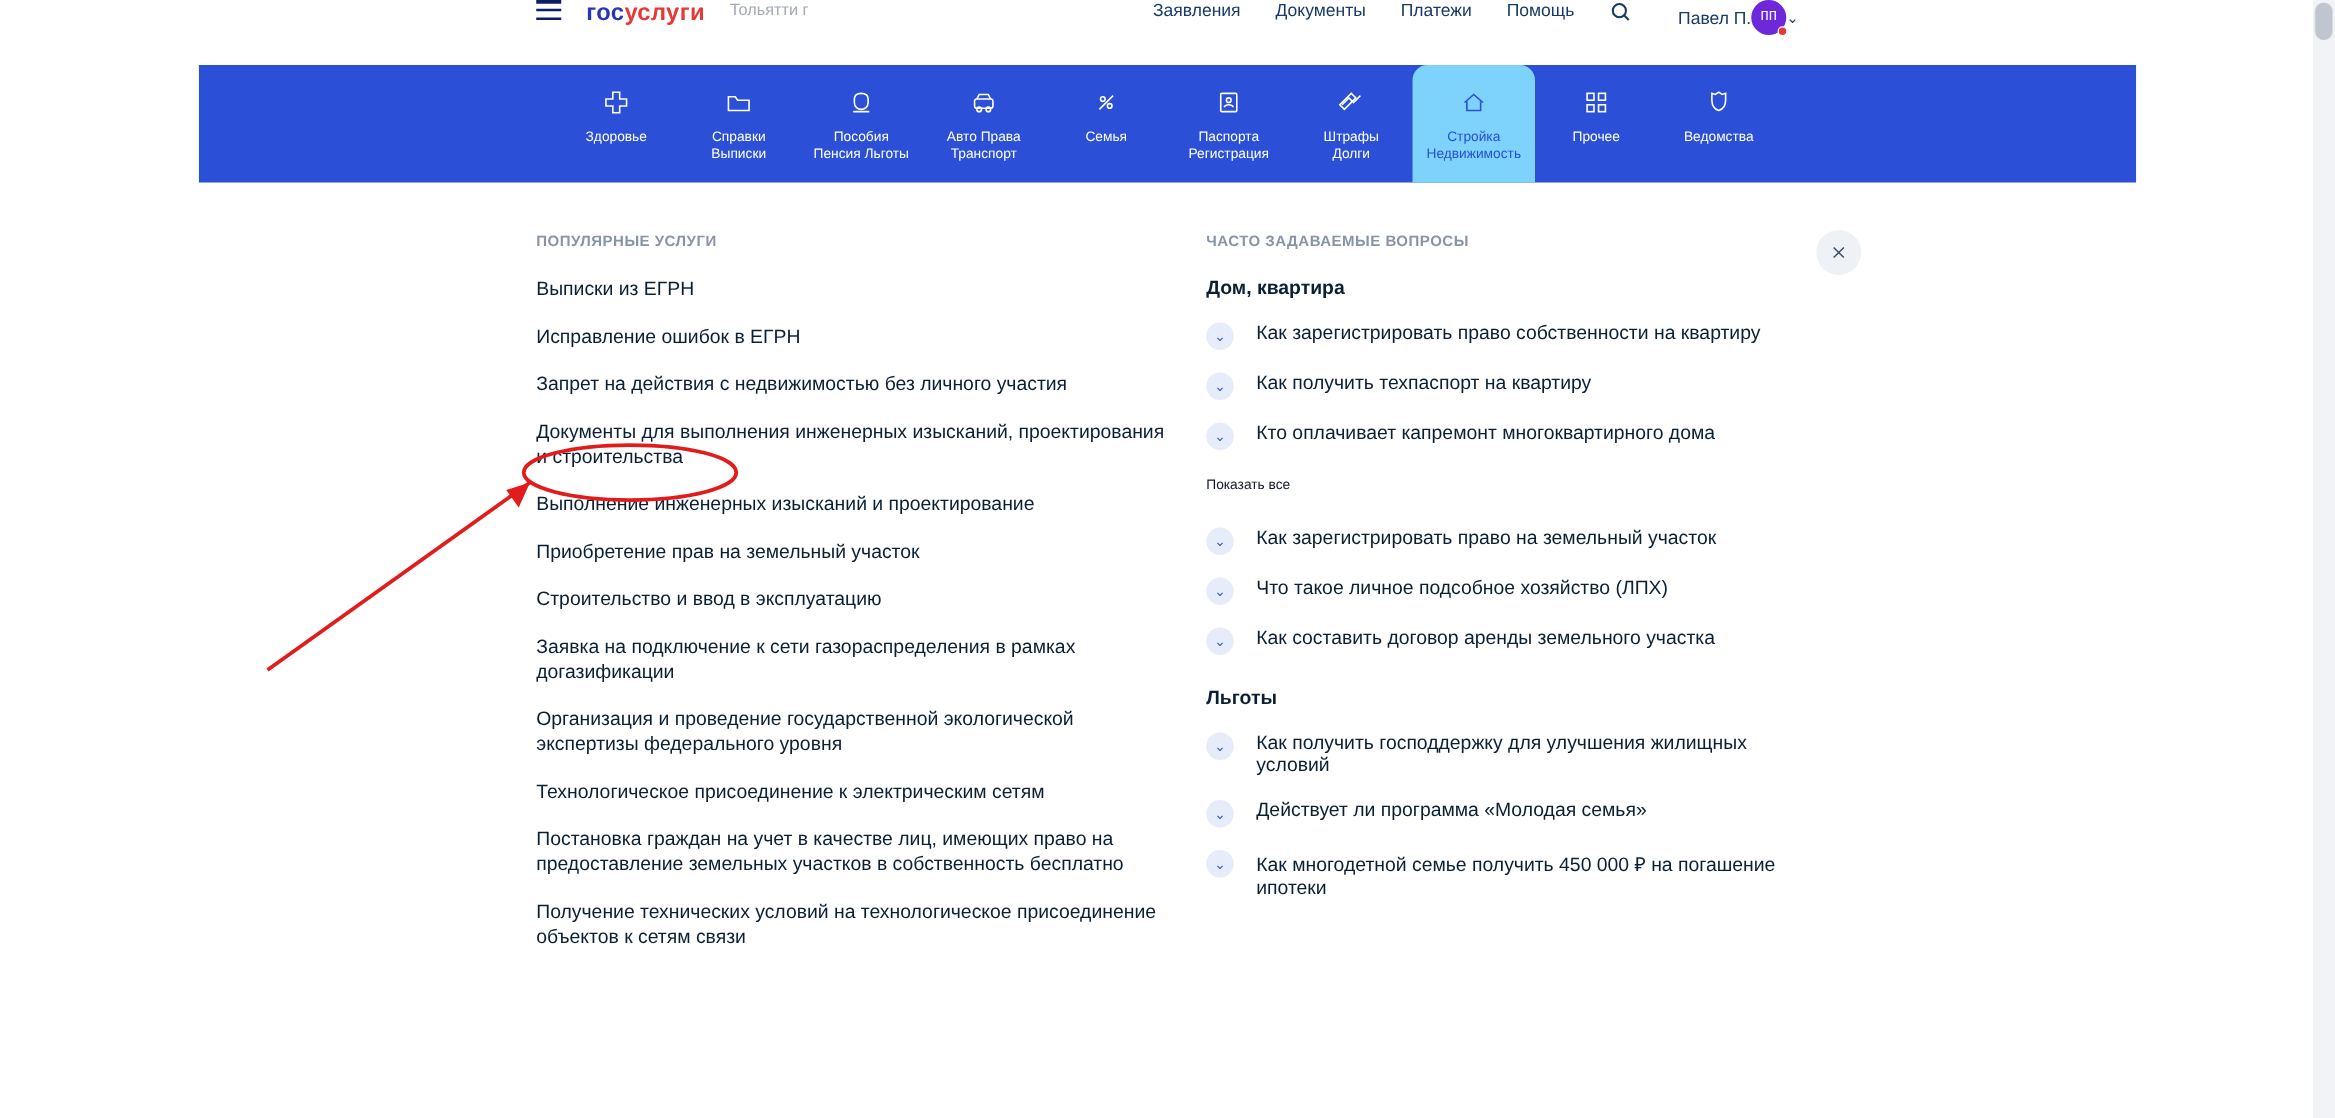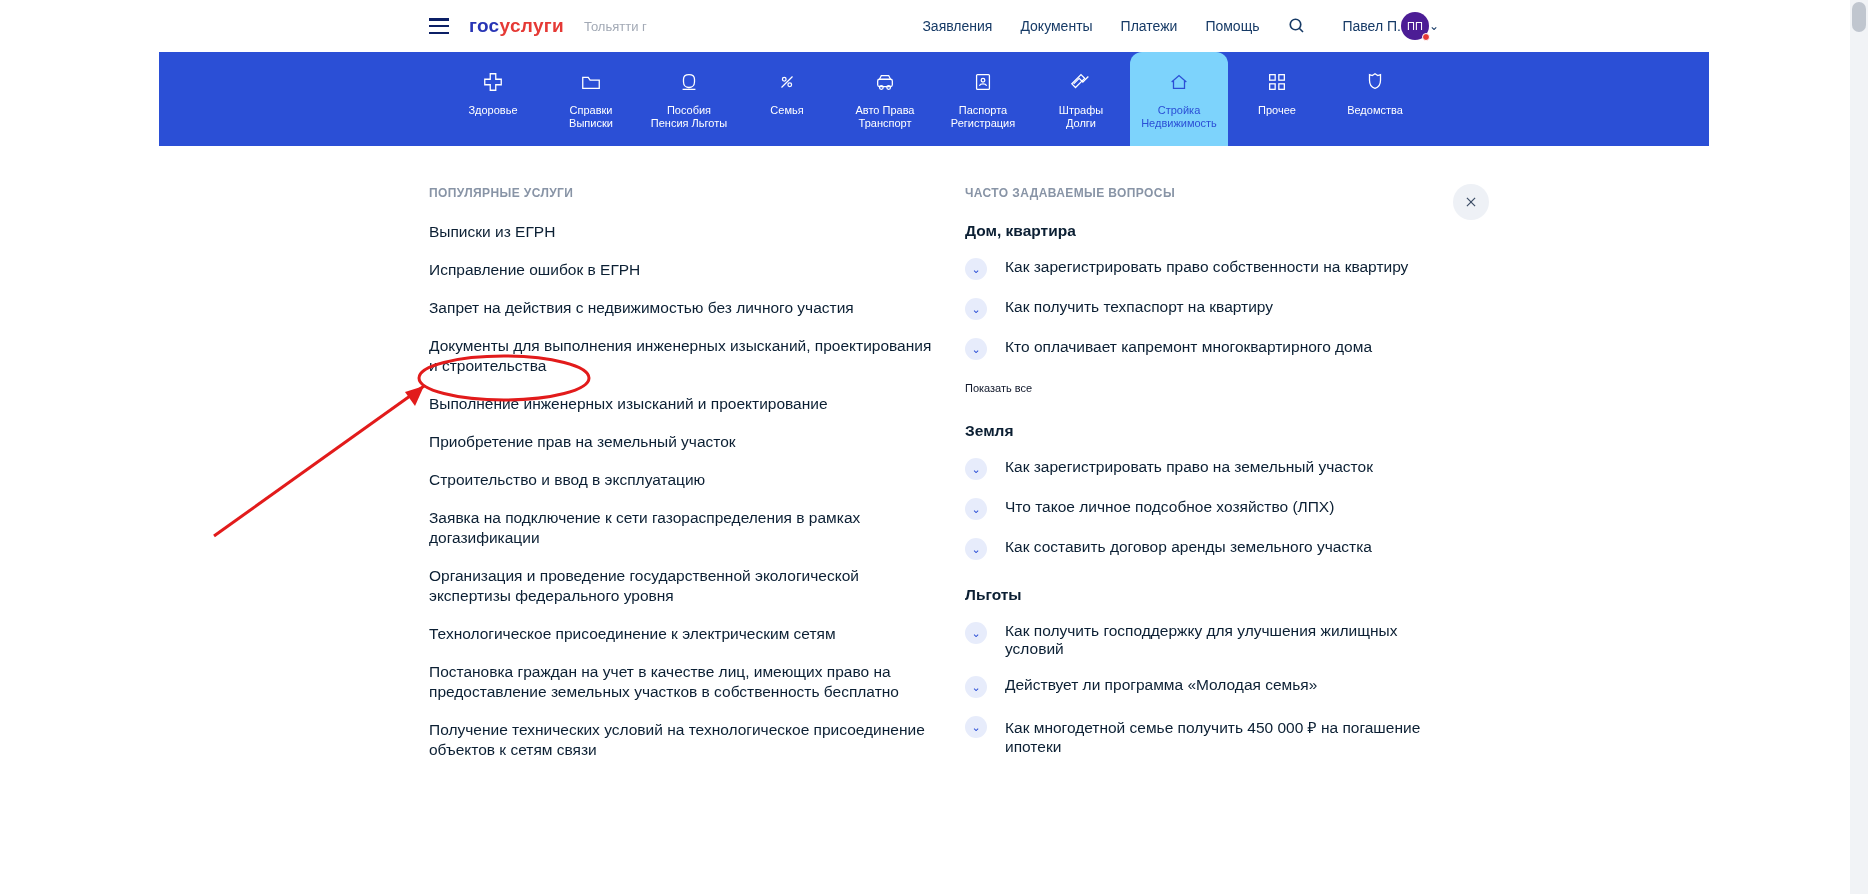--- a/index.html
+++ b/index.html
@@ -1,33 +1,33 @@
 <!DOCTYPE html>
 <html><head>
 <meta charset="utf-8">
 <style>
   * { box-sizing: border-box; margin:0; padding:0; }
   html,body { font-family: Arial, Helvetica, sans-serif; background:#fff; color:#0b1f33; }
   body { width:1550px; margin:0 auto; position:relative; }
 
   
-  .header { height:52px; display:flex; align-items:center; padding:12px 20px; }
+  .header { height:52px; display:flex; align-items:flex-start; padding:0 20px; }
   .burger { width:20px; height:16px; display:flex; flex-direction:column; justify-content:space-between; cursor:pointer; margin-right:20px; margin-left:250px;}
   .burger span { height:2.5px; background:#0b1f66; }
   .logo { font-weight:700; font-size:19px; letter-spacing:0.3px; margin-right:20px; user-select:none; }
   .logo .blue{ color:#2835b5; }
   .logo .red { color:#e53935; }
   .region { color:#a2a9b5; font-size:13px; }
   .header-spacer{ flex:1; }
   .nav { display:flex; gap:28px; align-items:center; }
   .nav a { color:#163a66; text-decoration:none; font-size:14px; cursor:pointer; }
   .search-btn { width:20px; height:20px; margin-left:28px; cursor:pointer; display:flex; align-items:center; justify-content:center; color:#163a66; }
   .user-block{ display:flex; align-items:center; margin-left:35px; cursor:pointer; margin-right:250px;}
   .user-name { color:#163a66; font-size:14px; }
-  .avatar { width:28px; height:28px; border-radius:50%; background:#4c1d95; color:#fff; font-size:11px; display:flex; align-items:center; justify-content:center; position:relative;}
+  .avatar { width:28px; height:28px; border-radius:50%; background:#6d28d9; color:#fff; font-size:11px; display:flex; align-items:center; justify-content:center; position:relative;font-family:Liberation Mono, monospace;}
   .avatar .dot{ position:absolute; right:-1px; bottom:-1px; width:8px; height:8px; background:#e53935; border-radius:50%; border:1.5px solid #fff;}
   .chev { color:#163a66; font-size:12px; }
 
   
   .catbar{ background:#2b4fd6; }
   .catbar-inner{ margin:0 auto; display:flex; justify-content:center; }
   .cat{ width:98px; padding:18px 0 16px 0; text-align:center; color:#fff; font-size:11px; line-height:13px; cursor:pointer; position:relative; }
   .cat.active{ background:#7dd3fc; color:#2b4fd6; border-radius:12px 12px 0 0;}
   .cat .ic{ height:24px; display:flex; align-items:center; justify-content:center; margin-bottom:10px; }
   .cat .ic svg{ stroke:#fff; fill:none; stroke-width:1.4; }
@@ -122,38 +122,38 @@
           <svg width="22" height="22" viewBox="0 0 24 24">
             <path d="M6 9c0-3 2-5 6-5s6 2 6 5v3c0 4-3 6-6 6s-6-2-6-6zM5 20h14"></path>
           </svg>
         </div>
         <div class="lab">Пособия
 Пенсия Льготы</div>
       </div>
       <div class="cat">
         <div class="ic">
           <svg width="22" height="22" viewBox="0 0 24 24">
-            <circle cx="9" cy="9" r="2"></circle>
-            <circle cx="15" cy="15" r="2"></circle>
-            <path d="M6 18l12-12"></path>
-          </svg>
-        </div>
-        <div class="lab">Семья</div>
-      </div>
-      <div class="cat">
-        <div class="ic">
-          <svg width="22" height="22" viewBox="0 0 24 24">
             <rect x="4" y="9" width="16" height="8" rx="2"></rect>
             <circle cx="8" cy="18" r="2"></circle>
             <circle cx="16" cy="18" r="2"></circle>
             <path d="M6 9l2-4h8l2 4"></path>
           </svg>
         </div>
         <div class="lab">Авто Права
 Транспорт</div>
+      </div>
+      <div class="cat">
+        <div class="ic">
+          <svg width="22" height="22" viewBox="0 0 24 24">
+            <circle cx="9" cy="9" r="2"></circle>
+            <circle cx="15" cy="15" r="2"></circle>
+            <path d="M6 18l12-12"></path>
+          </svg>
+        </div>
+        <div class="lab">Семья</div>
       </div>
       <div class="cat">
         <div class="ic">
           <svg width="22" height="22" viewBox="0 0 24 24">
             <rect x="5" y="4" width="14" height="16" rx="1"></rect>
             <circle cx="12" cy="10" r="2"></circle>
             <path d="M8 16c1-2 3-2 4-2s3 0 4 2"></path>
           </svg>
         </div>
         <div class="lab">Паспорта
@@ -235,21 +235,20 @@
             <span class="toggler">⌄</span>
             <span class="txt">Как зарегистрировать право собственности на квартиру</span>
           </div><div class="faq-item">
             <span class="toggler">⌄</span>
             <span class="txt">Как получить техпаспорт на квартиру</span>
           </div><div class="faq-item">
             <span class="toggler">⌄</span>
             <span class="txt">Кто оплачивает капремонт многоквартирного дома</span>
           </div><a class="show-all">Показать все</a></div>
         <div class="faq-group">
-          <div class="grp-title">Земля</div>
           <div class="faq-item">
             <span class="toggler">⌄</span>
             <span class="txt">Как зарегистрировать право на земельный участок</span>
           </div>
           <div class="faq-item">
             <span class="toggler">⌄</span>
             <span class="txt">Что такое личное подсобное хозяйство (ЛПХ)</span>
           </div>
           <div class="faq-item">
             <span class="toggler">⌄</span>

